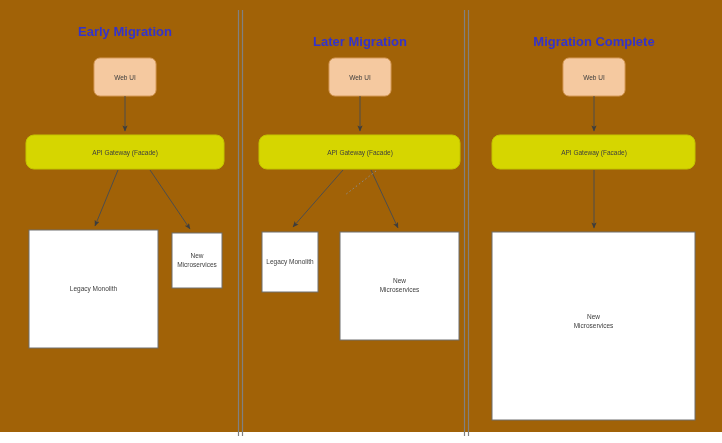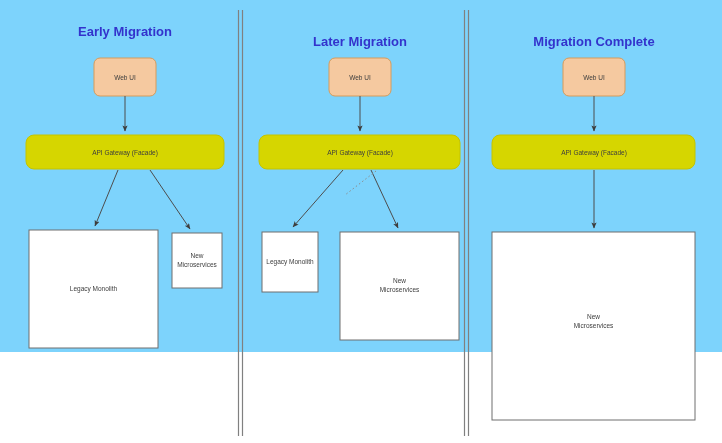--- a/index.html
+++ b/index.html
@@ -9,22 +9,22 @@
   }
   body {
     width: 722px;
     height: 443px;
     overflow: hidden;
     font-family: "Liberation Sans", sans-serif;
   }
   #diagram-root {
     position: relative;
     width: 722px;
-    height: 352px;
-    background: #7dd3fc;
+    height: 432px;
+    background: #a16207;
   }
   svg#diagram-svg {
     position: absolute;
     top: 0;
     left: 0;
     width: 722px;
     height: 443px;
     display: block;
   }
   .panel-title {

